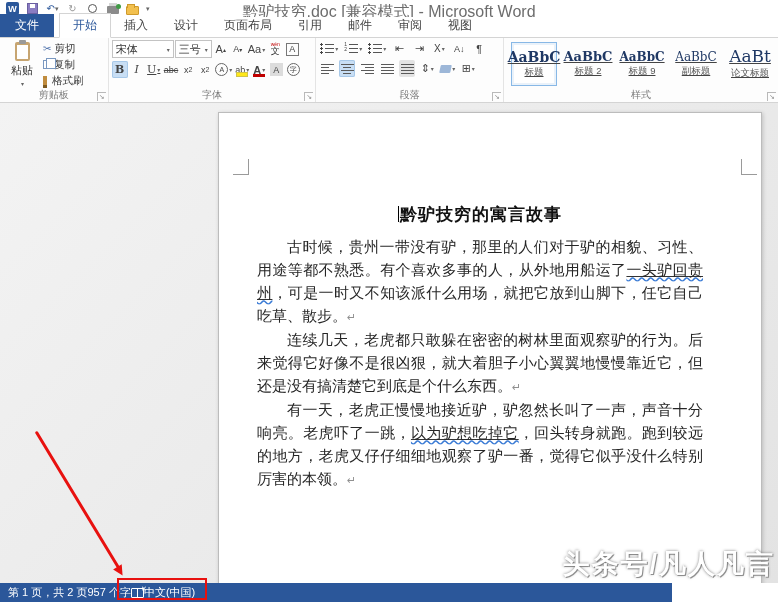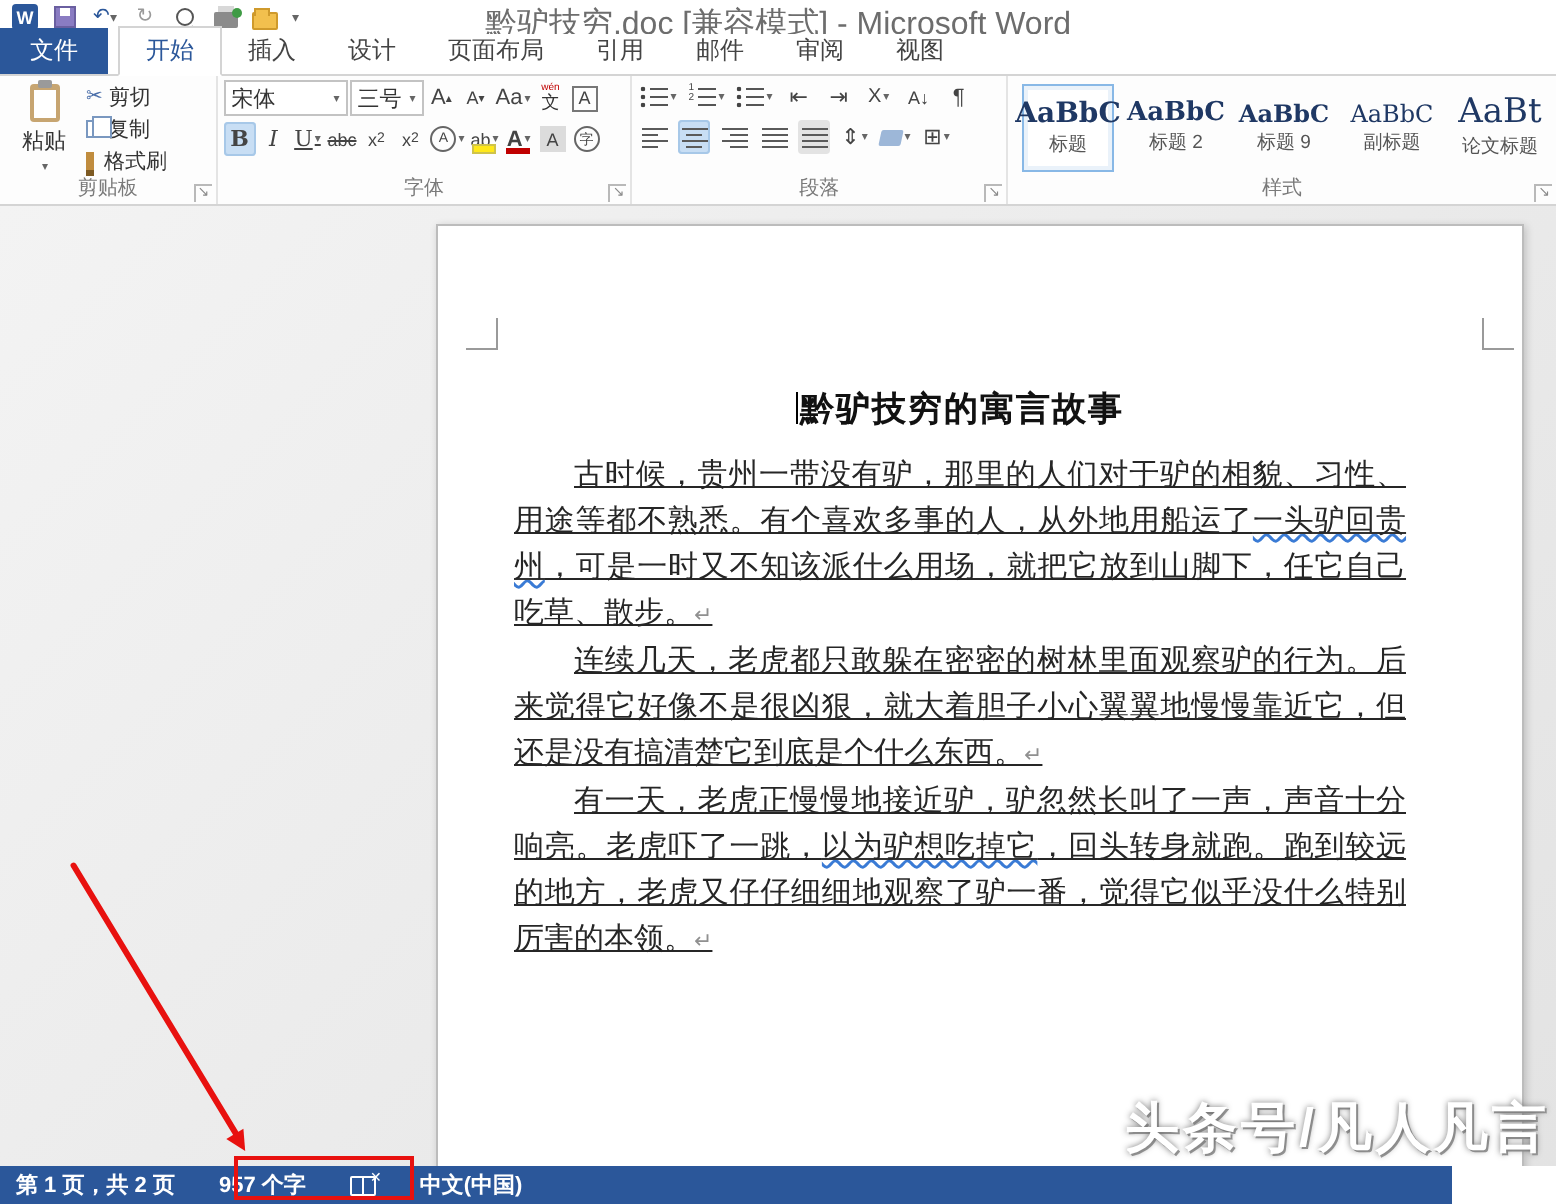--- a/index.html
+++ b/index.html
@@ -111,48 +111,48 @@
                    font-size:5px; line-height:4.5px; color:#444; }
   .bars { display:inline-flex; flex-direction:column; gap:2px; width:13px; }
   .bars i { display:block; height:1px; background:#5a5a5a; width:100%; }
   .a-left i:nth-child(2n) { width:65%; }
   .a-center i:nth-child(2n) { width:65%; margin:0 auto; }
   .a-right i:nth-child(2n) { width:65%; margin-left:auto; }
   .bucket-ic { width:11px; height:8px; background:#9db7d8; transform:skewX(-12deg); border-radius:1px; }
 
   
   #g-styles { flex:1; border-right:none; }
-  #style-gallery { display:flex; gap:8px; padding:2px 2px 0 4px; }
+  #style-gallery { display:flex; gap:8px; padding:2px 2px 0 4px;text-decoration:underline; }
   .style-item { width:46px; height:44px; display:flex; flex-direction:column; align-items:center;
                 justify-content:center; gap:2px; border:1px solid transparent; }
   .style-item.selected { border:1px solid #88b8e6; background:#fff; box-shadow:0 0 0 2px #eaf2fa inset; }
   .sprev { font-family:"DejaVu Serif",serif; color:#1f3864; line-height:1; white-space:nowrap; }
   .slabel { font-size:9.5px; color:#555; white-space:nowrap; }
 
   
   #workspace { position:absolute; left:0; top:103px; width:778px; height:480px;
                background:linear-gradient(135deg,#f3f3f3,#e3e3e3); overflow:hidden; }
   #page { position:absolute; left:218px; top:9px; width:544px; height:560px; background:#fff;
           border:1px solid #bcbcbc; box-shadow:1px 1px 4px rgba(0,0,0,.18); }
   .crop { position:absolute; width:16px; height:16px; }
   #crop-left  { left:14px;  top:46px; border-right:1px solid #9a9a9a; border-bottom:1px solid #9a9a9a; }
   #crop-right { left:522px; top:46px; border-left:1px solid #9a9a9a; border-bottom:1px solid #9a9a9a; }
   #textcol { padding:80px 58px 0 38px; }
   #doc-title { text-align:center; font-family:"DejaVu Serif",serif; font-weight:bold;
-               font-size:17px; color:#111; letter-spacing:1px; margin-bottom:10px; }
+               font-size:17px; color:#111; letter-spacing:1px; margin-bottom:10px;margin-top:10px; }
   .caret { display:inline-block; width:1px; height:16px; background:#000; vertical-align:-2px; margin-right:1px; }
   .para { font-family:"DejaVu Serif",serif; font-size:15px; line-height:23px; color:#262626;
-          text-align:justify; text-indent:2em;text-decoration:underline; }
+          text-align:justify; text-indent:2em; }
   .wavy { text-decoration:underline; text-decoration-style:wavy; text-decoration-color:#3a7bd5; }
   .wavy .sol { text-decoration:underline; text-decoration-color:#333; }
   .pmark { color:#909090; font-size:11px; font-family:"DejaVu Sans",sans-serif; }
 
   
-  #statusbar { position:absolute; left:0; top:583px; width:726px; height:19px; background:#2b579a;
-               display:flex; align-items:center; gap:22px; padding-left:8px; z-index:20;font-weight:bold; }
+  #statusbar { position:absolute; left:0; top:583px; width:672px; height:19px; background:#2b579a;
+               display:flex; align-items:center; gap:0; padding-left:8px; z-index:20; }
   .sb-item { color:#fff; font-size:11px; white-space:nowrap; }
   .book-ic { width:13px; height:10px; border:1px solid #fff; border-radius:1px; position:relative;
              display:inline-block; }
   .book-ic::before { content:""; position:absolute; left:50%; top:0; bottom:0; width:1px; background:#fff; }
   .book-ic::after { content:"✕"; position:absolute; right:-4px; top:-4px; font-size:7px; color:#fff; }
 
   
   #arrow { position:absolute; left:36px; top:430px; width:160px; height:3px; background:#e8110f;
            transform-origin:0 50%; transform:rotate(58.8deg); border-radius:2px; z-index:30; }
   #arrow::after { content:""; position:absolute; right:-8px; top:50%; transform:translateY(-50%);

